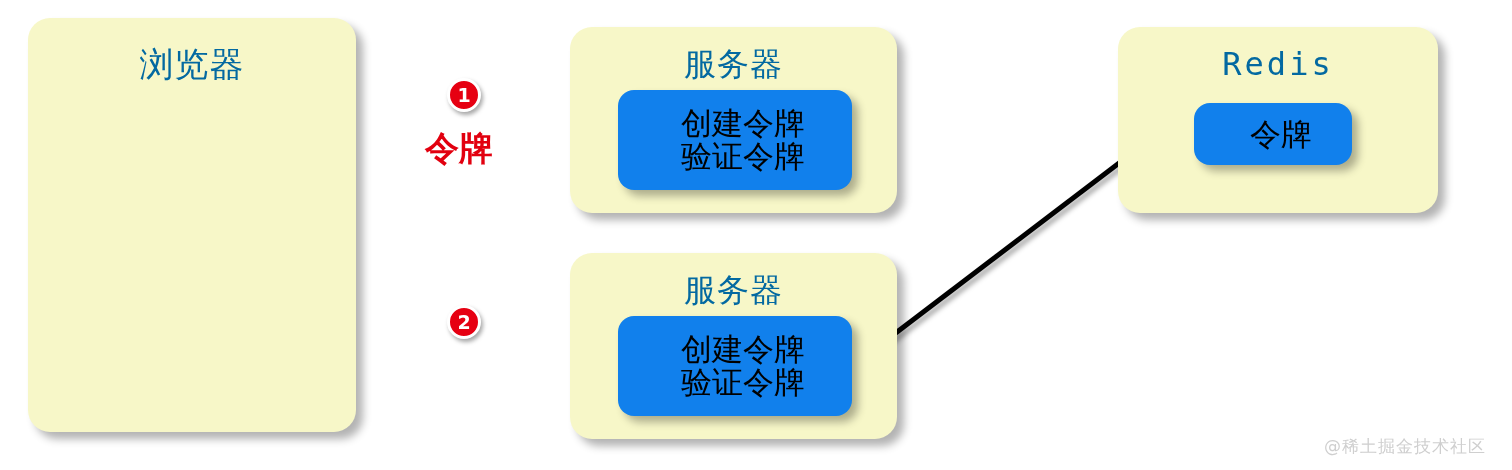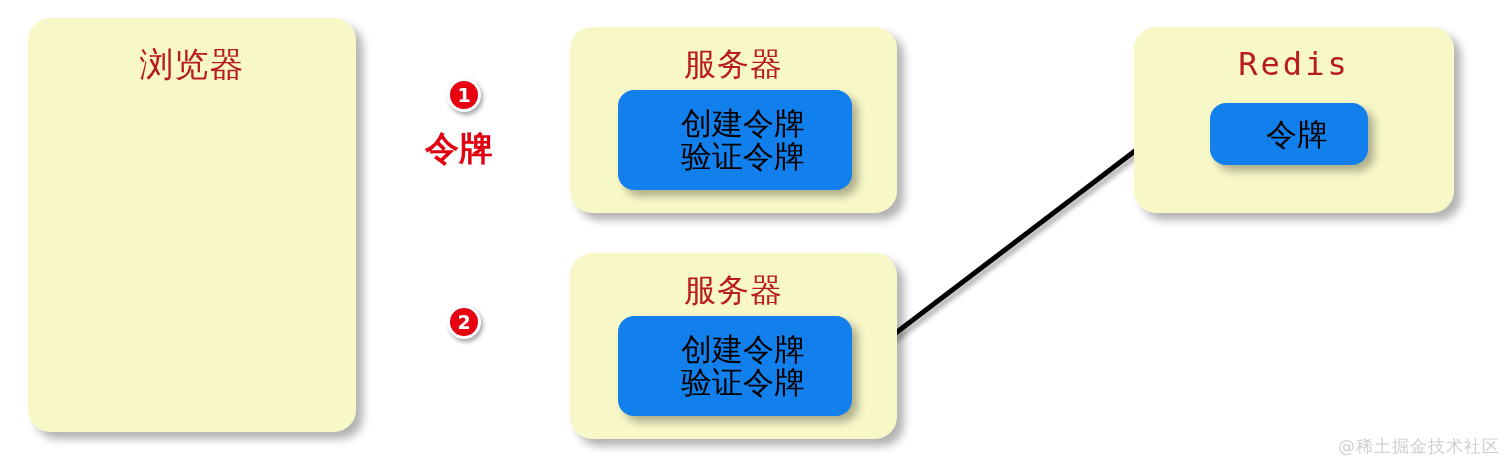--- a/index.html
+++ b/index.html
@@ -25,21 +25,21 @@
     box-sizing: border-box;
     border-radius: 22px;
     background: #f7f7c8;
     box-shadow: 7px 7px 9px rgba(0,0,0,0.30);
   }
   .node-title {
     position: absolute;
     left: 0;
     width: 100%;
     text-align: center;
-    color: #b91c1c;
+    color: #0369a1;
     font-weight: 400;
     letter-spacing: 1px;
     white-space: nowrap;
   }
   .cjk {
     font-family: "DejaVu Sans", "Liberation Sans", sans-serif;
   }
   .mono-title {
     font-family: "DejaVu Sans Mono", "Liberation Mono", monospace;
   }
@@ -85,21 +85,21 @@
     font-size: 34px;
     font-weight: bold;
     white-space: nowrap;
     text-shadow:
       2px 0 0 #fff, -2px 0 0 #fff, 0 2px 0 #fff, 0 -2px 0 #fff,
       2px 2px 0 #fff, -2px 2px 0 #fff, 2px -2px 0 #fff, -2px -2px 0 #fff,
       3px 0 0 #fff, -3px 0 0 #fff, 0 3px 0 #fff, 0 -3px 0 #fff;
   }
   .watermark {
     position: absolute;
-    right: 12px;
+    right: 26px;
     bottom: 12px;
     color: #cfcfcf;
     font-family: "DejaVu Sans", "Liberation Sans", sans-serif;
     font-size: 17px;
     letter-spacing: 1px;
     white-space: nowrap;
   }
 </style>
 </head>
 <body>
@@ -158,21 +158,21 @@
 </div>
 
 <div class="node" style="left:570px; top:253px; width:327px; height:186px;">
   <div class="node-title cjk" style="top:16px; font-size:32px;">服务器</div>
   <div class="inner-chip" style="left:48px; top:63px; width:234px; height:100px; font-size:31px;">
     <span>创建令牌</span>
     <span>验证令牌</span>
   </div>
 </div>
 
-<div class="node" style="left:1118px; top:27px; width:320px; height:186px;margin-left:16px;">
+<div class="node" style="left:1118px; top:27px; width:320px; height:186px;">
   <div class="node-title mono-title" style="top:18px; font-size:32px; letter-spacing:3px;">Redis</div>
   <div class="inner-chip" style="left:76px; top:76px; width:158px; height:62px; font-size:31px;">
     <span>令牌</span>
   </div>
 </div>
 
 <div class="badge" style="left:447px; top:78px;">1</div>
 <div class="badge" style="left:447px; top:305px;">2</div>
 
 <div class="edge-label" style="left:425px; top:126px;">令牌</div>

